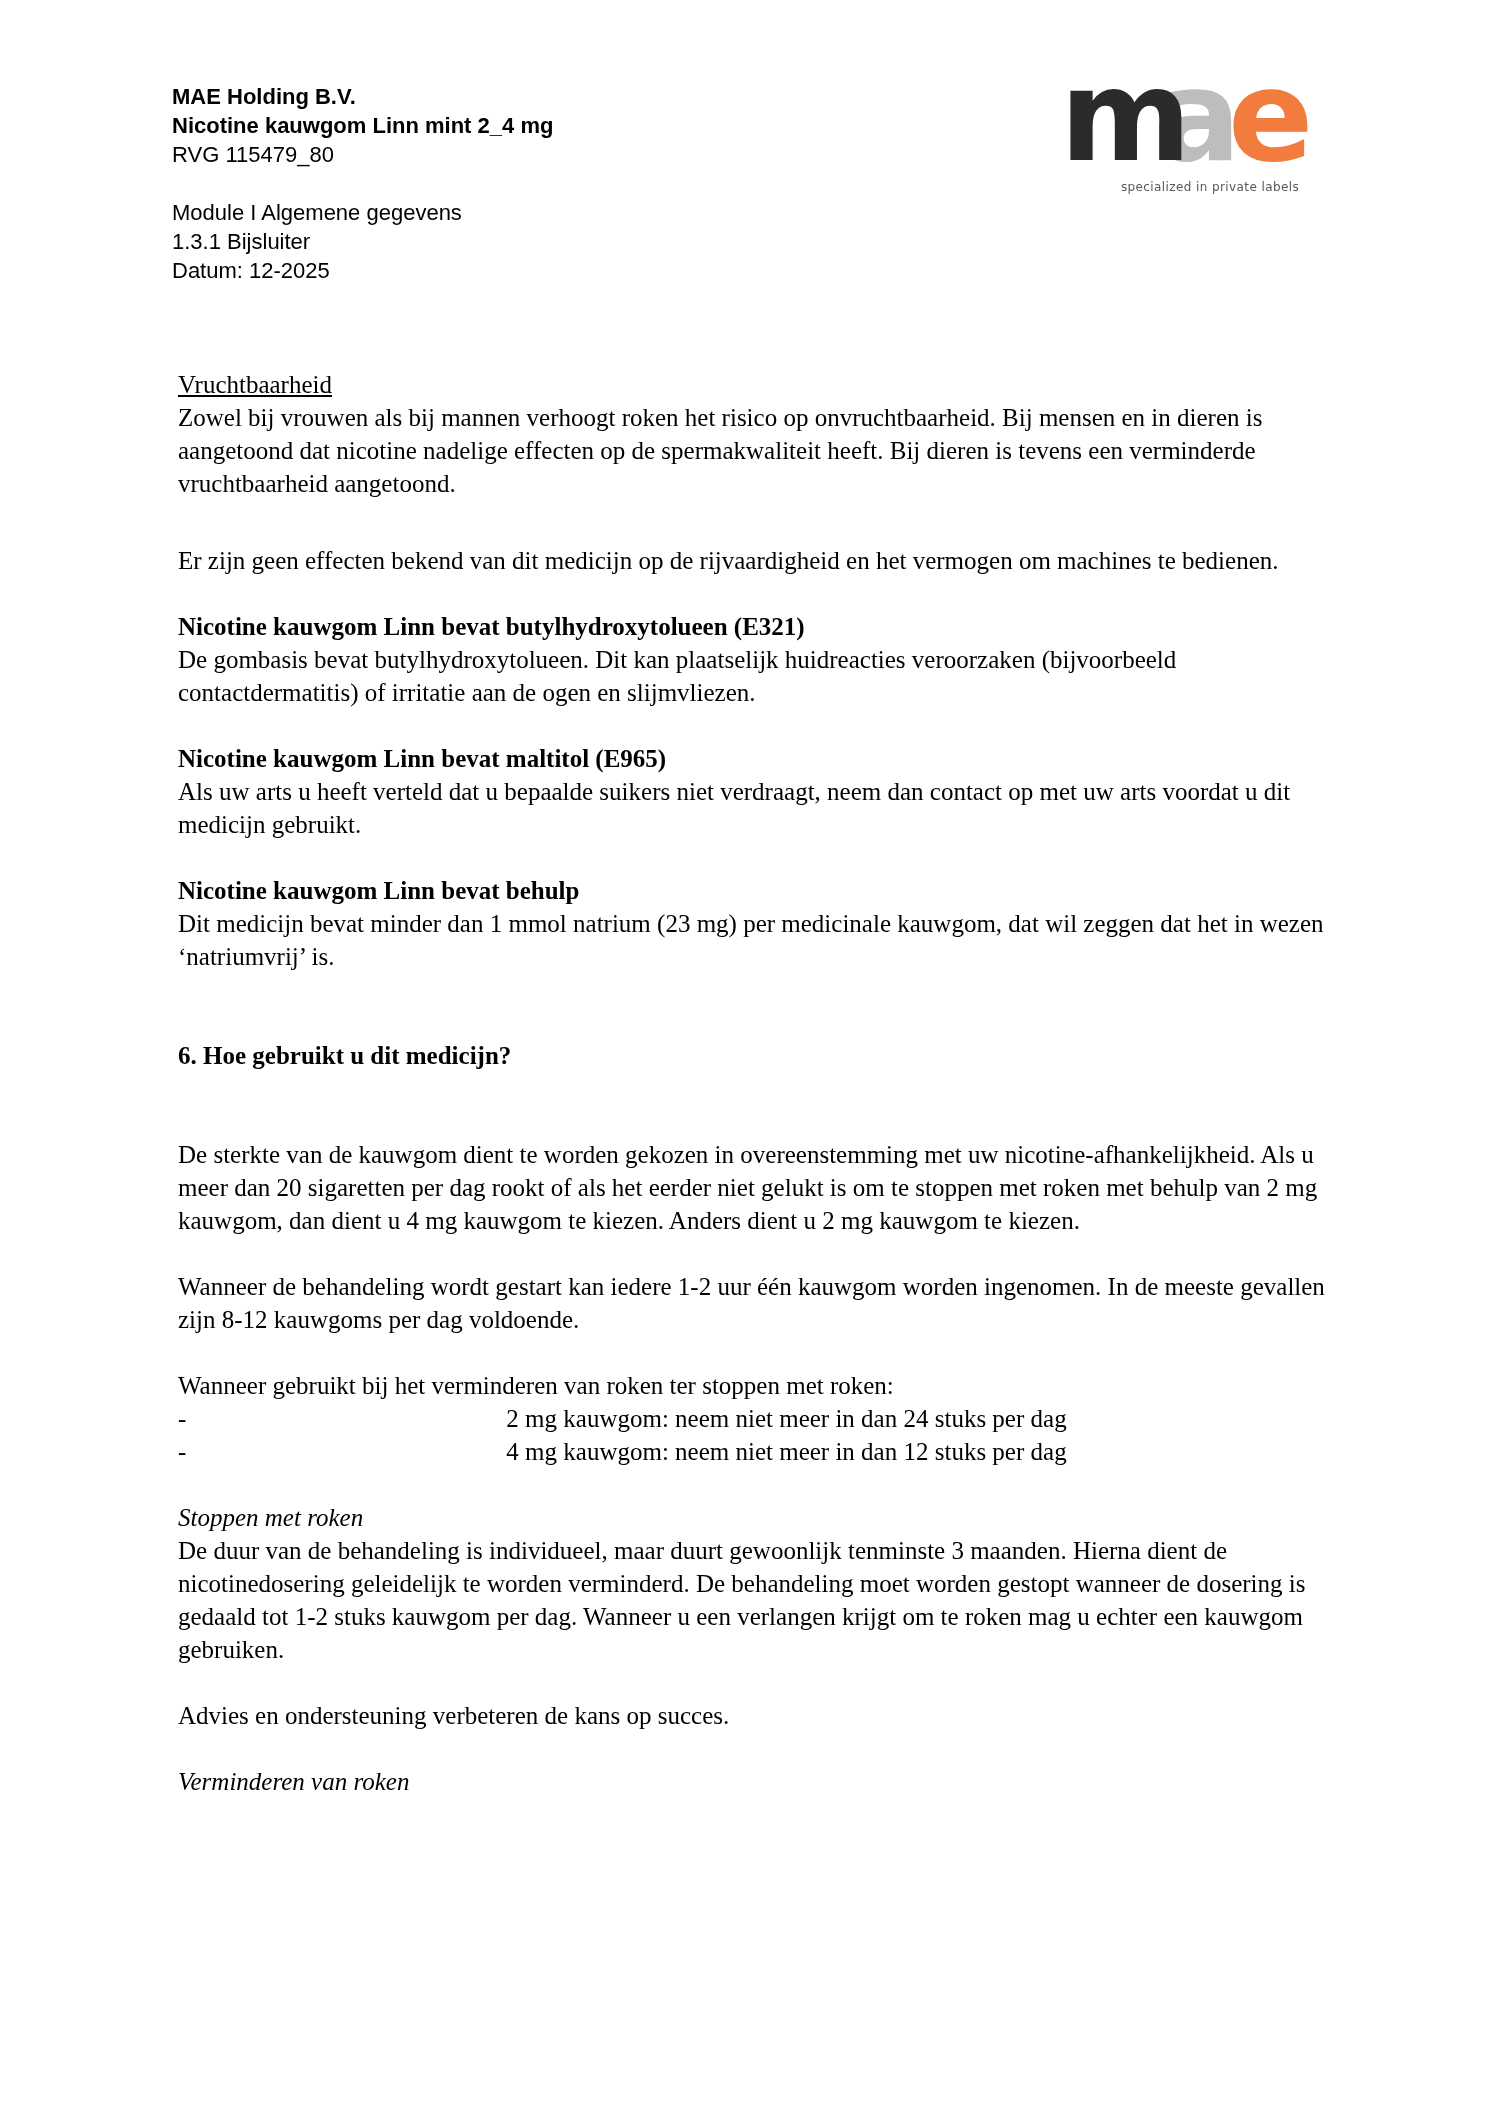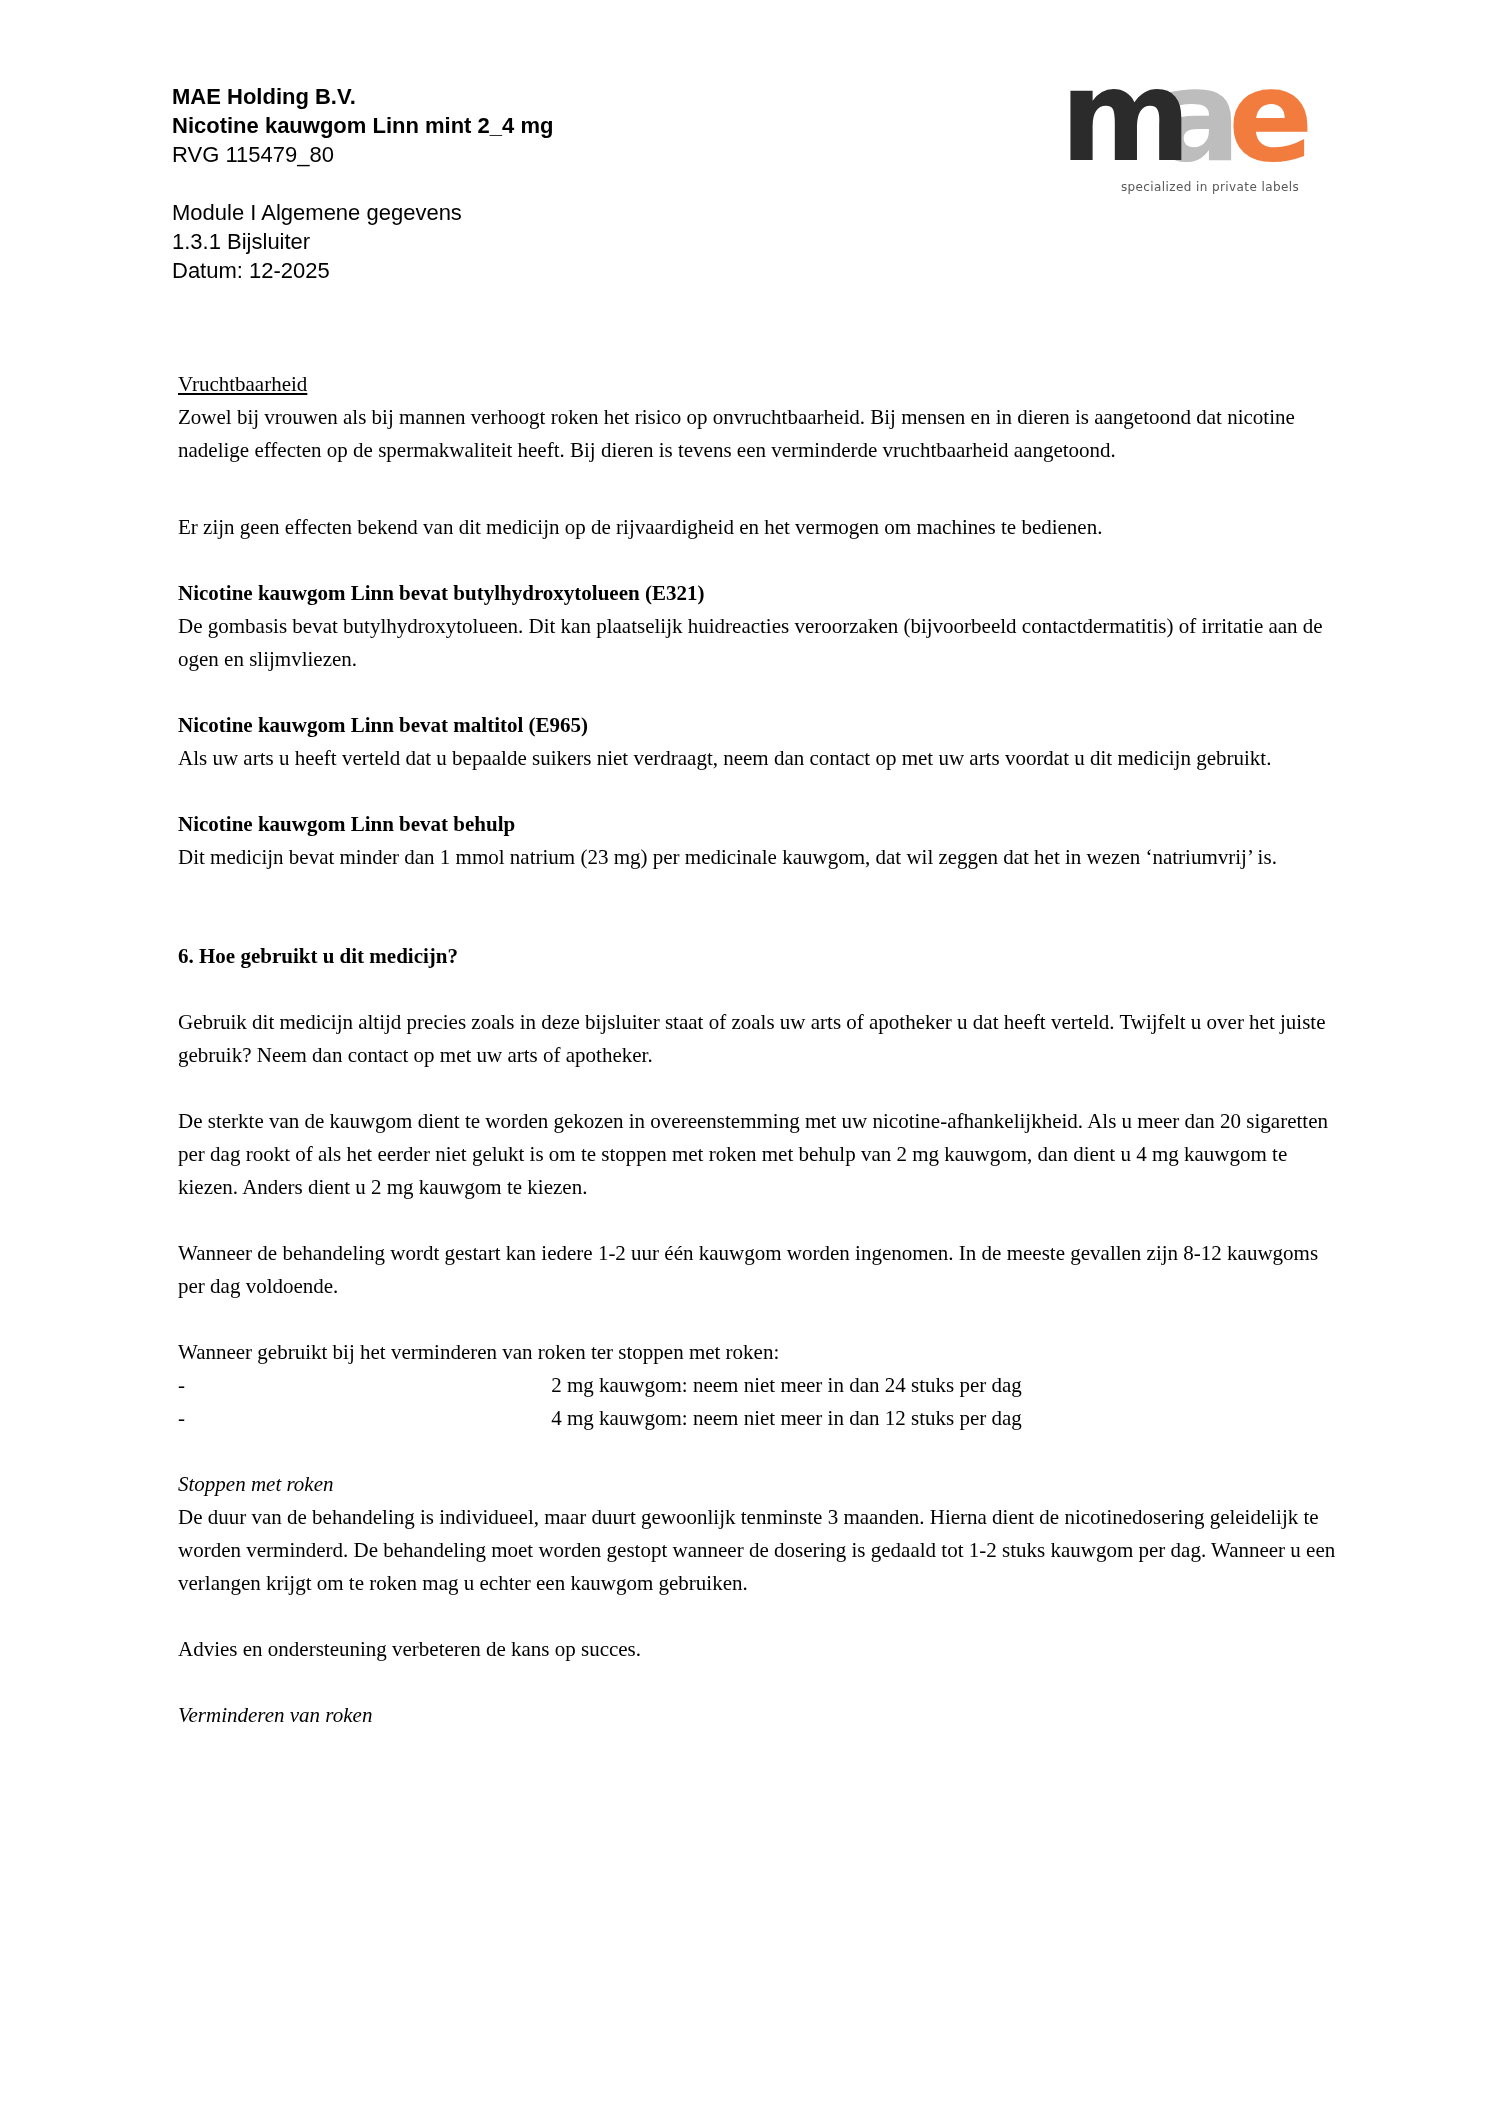--- a/index.html
+++ b/index.html
@@ -90,21 +90,21 @@
     color: #585858;
     white-space: nowrap;
   }
 
   
   .content {
     position: absolute;
     left: 178px;
     top: 368px;
     width: 1172px;
-    font-size: 21px;
+    font-size: 25px;
     line-height: 33px;
   }
   .content p {
     margin: 0;
   }
   .u-head {
     text-decoration: underline;
   }
   .b-head {
     font-weight: bold;
@@ -175,21 +175,20 @@
 
     <p class="b-head">Nicotine kauwgom Linn bevat behulp</p>
     <p>Dit medicijn bevat minder dan 1 mmol natrium (23 mg) per medicinale kauwgom, dat wil zeggen dat het in wezen ‘natriumvrij’ is.</p>
 
     <div class="spacer-lg"></div>
 
     <p class="b-head">6. Hoe gebruikt u dit medicijn?</p>
 
     <div class="spacer-sm"></div>
 
-    <p>Gebruik dit medicijn altijd precies zoals in deze bijsluiter staat of zoals uw arts of apotheker u dat heeft verteld. Twijfelt u over het juiste gebruik? Neem dan contact op met uw arts of apotheker.</p>
 
     <div class="spacer-sm"></div>
 
     <p>De sterkte van de kauwgom dient te worden gekozen in overeenstemming met uw nicotine-afhankelijkheid. Als u meer dan 20 sigaretten per dag rookt of als het eerder niet gelukt is om te stoppen met roken met behulp van 2 mg kauwgom, dan dient u 4 mg kauwgom te kiezen. Anders dient u 2 mg kauwgom te kiezen.</p>
 
     <div class="spacer-sm"></div>
 
     <p>Wanneer de behandeling wordt gestart kan iedere 1-2 uur één kauwgom worden ingenomen. In de meeste gevallen zijn 8-12 kauwgoms per dag voldoende.</p>
 
     <div class="spacer-sm"></div>

